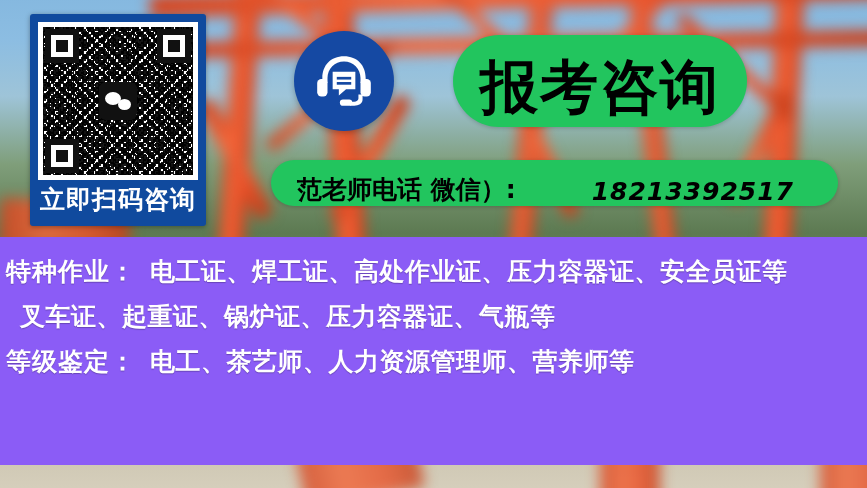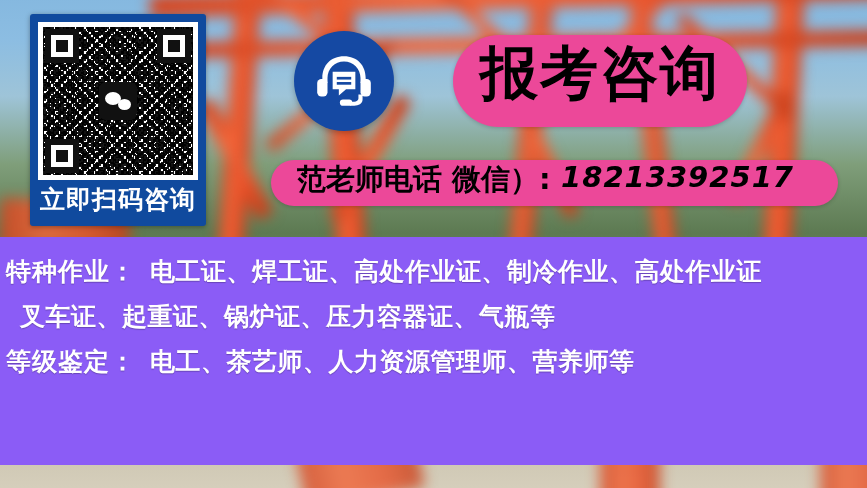--- a/index.html
+++ b/index.html
@@ -139,45 +139,45 @@
     display: flex;
     align-items: center;
     justify-content: center;
     box-shadow: 0 2px 6px rgba(0,0,0,.28);
   }
   .headset-badge svg { width: 66px; height: 66px; display: block; }
 
   
   .pill {
     position: absolute;
-    background: #ec4899;
+    background: #22c55e;
     border-radius: 999px;
     display: flex;
-    align-items: flex-start;
+    align-items: flex-end;
     color: #000000;
     font-weight: 700;
     font-family: "DejaVu Sans", "Liberation Sans", sans-serif;
     box-shadow: 0 1px 4px rgba(0,0,0,.2);
   }
   .pill-headline {
     left: 453px;
     top: 35px;
     width: 294px;
     height: 92px;
     justify-content: center;
     font-size: 58px;
     letter-spacing: 2px;
   }
   .pill-phone {
     left: 271px;
     top: 160px;
     width: 567px;
     height: 46px;
     padding: 0 26px;
-    font-size: 29px;
+    font-size: 25px;
     justify-content: space-between;
     letter-spacing: 0px;
   }
   .pill-phone .ph-label { white-space: nowrap; }
   .pill-phone .ph-number {
     white-space: nowrap;
     font-family: "DejaVu Sans", "Liberation Sans", sans-serif;
     letter-spacing: 1px;
     padding-right: 18px;
     font-style: italic;
@@ -274,21 +274,21 @@
 
   <div class="pill pill-phone">
     <span class="ph-label">范老师电话 微信）:</span>
     <span class="ph-number">18213392517</span>
   </div>
 
   <div class="info-band">
 
     <div class="info-row">
       <span class="cat">特种作业：</span>
-      <span class="items">电工证、焊工证、高处作业证、制冷作业、高处作业证</span>
+      <span class="items">电工证、焊工证、高处作业证、压力容器证、安全员证等</span>
     </div>
 
     <div class="info-row">
       <span class="items">叉车证、起重证、锅炉证、压力容器证、气瓶等</span>
     </div>
 
     <div class="info-row">
       <span class="cat">等级鉴定：</span>
       <span class="items">电工、茶艺师、人力资源管理师、营养师等</span>
     </div>

